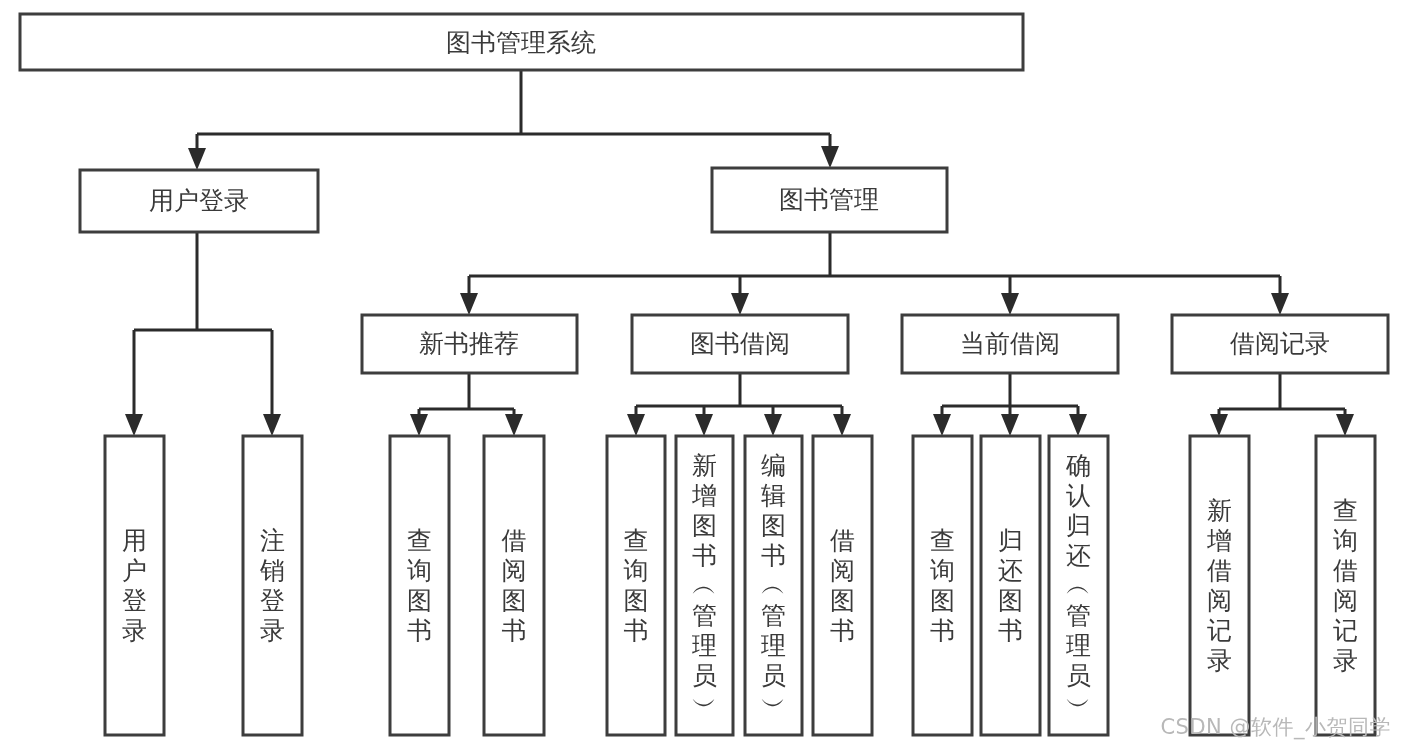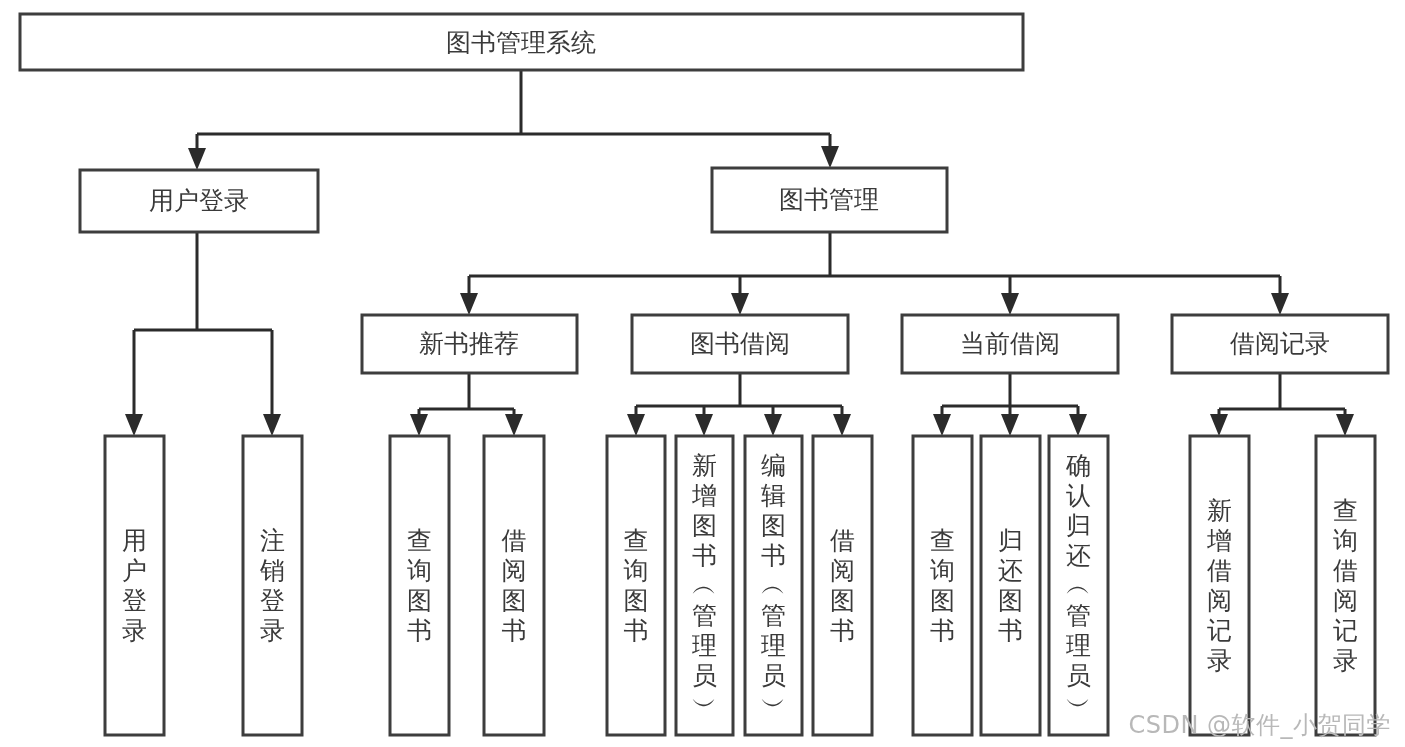--- a/index.html
+++ b/index.html
@@ -53,21 +53,21 @@
     fill: #3a3a3a;
     font-family: "DejaVu Sans", "Liberation Sans", sans-serif;
     font-size: 25px;
     text-anchor: middle;
   }
   .watermark {
     position: absolute;
     right: 14px;
     bottom: 6px;
     font-family: "DejaVu Sans", "Liberation Sans", sans-serif;
-    font-size: 24px;
+    font-size: 21px;
     color: #b8b8b8;
     letter-spacing: 0.5px;
     white-space: nowrap;
     pointer-events: none;
   }
 </style>
 </head>
 <body>
 
 <div id="diagram-root">

